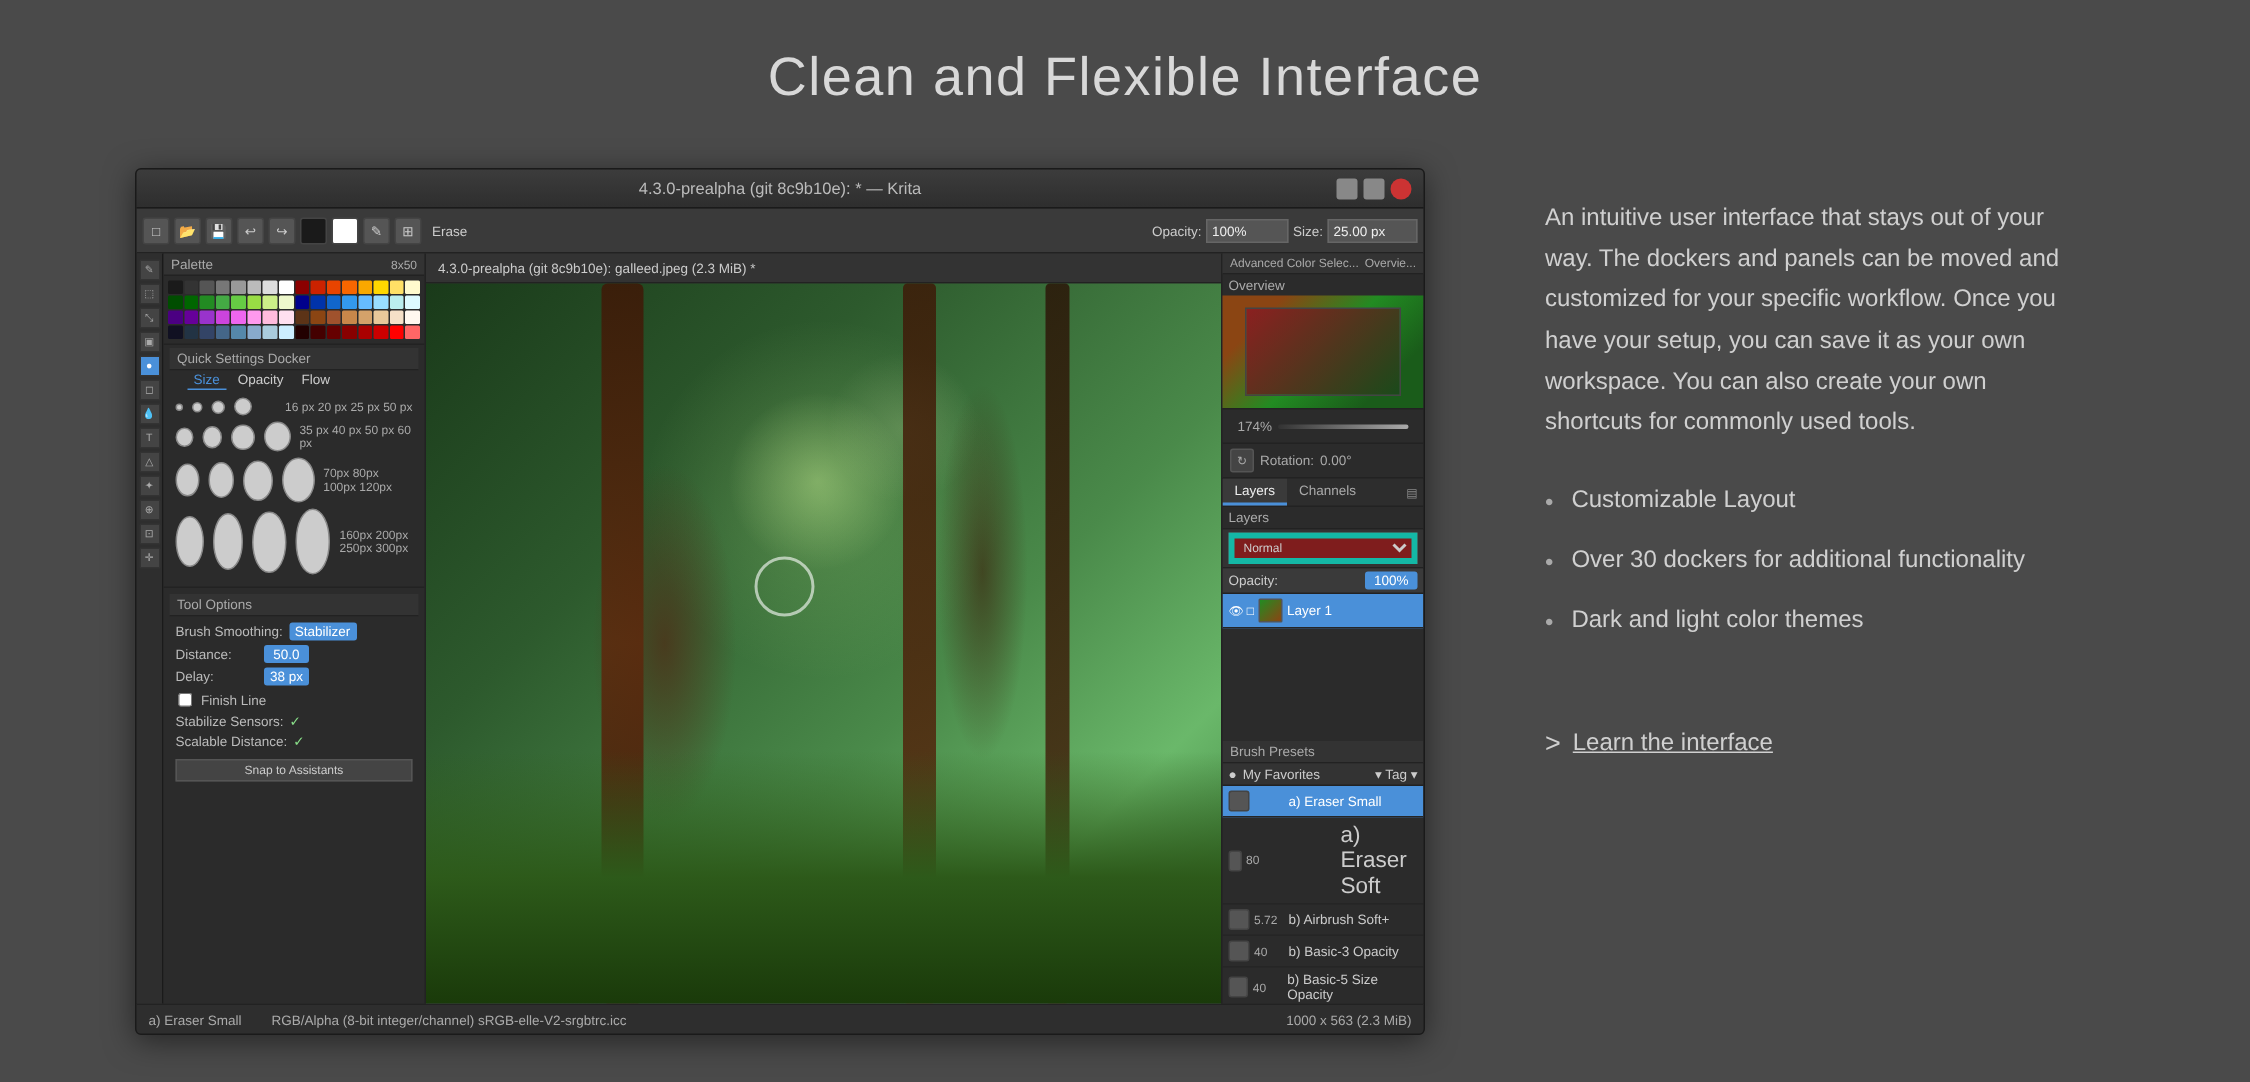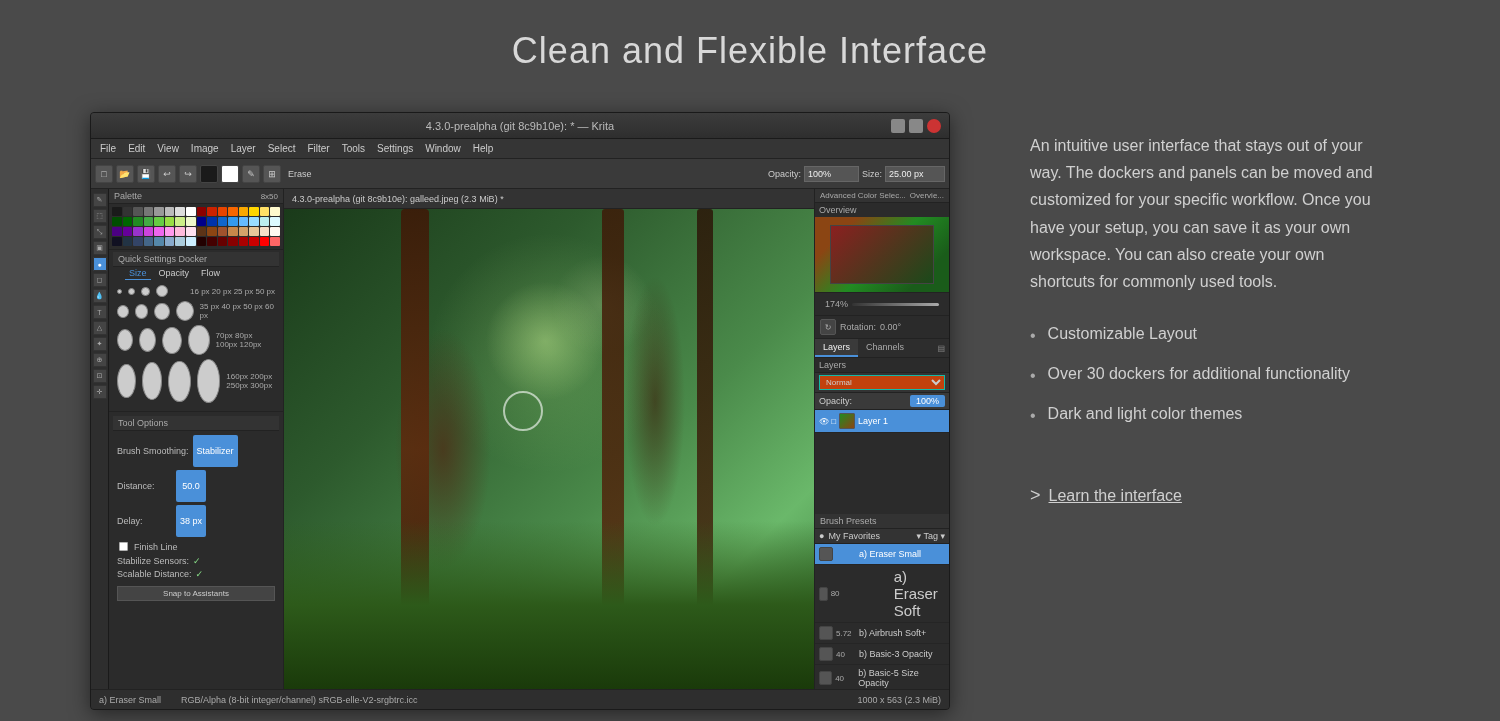--- a/index.html
+++ b/index.html
@@ -205,21 +205,21 @@
     .tool-option-label {
       font-size: 9px;
       color: #bbb;
       min-width: 55px;
     }
 
     .tool-option-value {
       background: #4a90d9;
       color: #fff;
       font-size: 9px;
-      padding: 11px 4px;
+      padding: 1px 4px;
       border-radius: 2px;
       min-width: 30px;
       text-align: center;
     }
 
     
     .brush-sizes {
       padding: 2px 4px;
     }
 
@@ -368,22 +368,22 @@
       display: flex;
       align-items: center;
       padding: 2px 4px;
       gap: 2px;
       font-size: 9px;
       background: #333;
       border-bottom: 1px solid #222;
     }
 
     .layer-blend-select {
-      background: #c2410c;
-      border: 1px solid #14b8a6;
+      background: #7f1d1d;
+      border: 4px solid #14b8a6;
       color: #ccc;
       font-size: 8px;
       padding: 1px 2px;
       flex: 1;
     }
 
     .layer-opacity-bar {
       display: flex;
       align-items: center;
       padding: 2px 4px;
@@ -604,33 +604,20 @@
 
       <div class="krita-titlebar">
         <span class="krita-title-text">4.3.0-prealpha (git 8c9b10e): * — Krita</span>
         <div class="krita-window-controls">
           <span class="win-btn win-btn-min"></span>
           <span class="win-btn win-btn-max"></span>
           <span class="win-btn win-btn-close"></span>
         </div>
       </div>
 
-      <div class="krita-menubar">
-        <span class="menu-item">File</span>
-        <span class="menu-item">Edit</span>
-        <span class="menu-item">View</span>
-        <span class="menu-item">Image</span>
-        <span class="menu-item">Layer</span>
-        <span class="menu-item">Select</span>
-        <span class="menu-item">Filter</span>
-        <span class="menu-item">Tools</span>
-        <span class="menu-item">Settings</span>
-        <span class="menu-item">Window</span>
-        <span class="menu-item">Help</span>
-      </div>
 
       <div class="krita-toolbar">
         <div class="toolbar-icon">□</div>
         <div class="toolbar-icon">📂</div>
         <div class="toolbar-icon">💾</div>
         <div class="toolbar-icon">↩</div>
         <div class="toolbar-icon">↪</div>
         <div class="toolbar-icon" style="background:#1a1a1a;"></div>
         <div class="toolbar-icon" style="background:#fff;"></div>
         <div class="toolbar-icon">✎</div>

